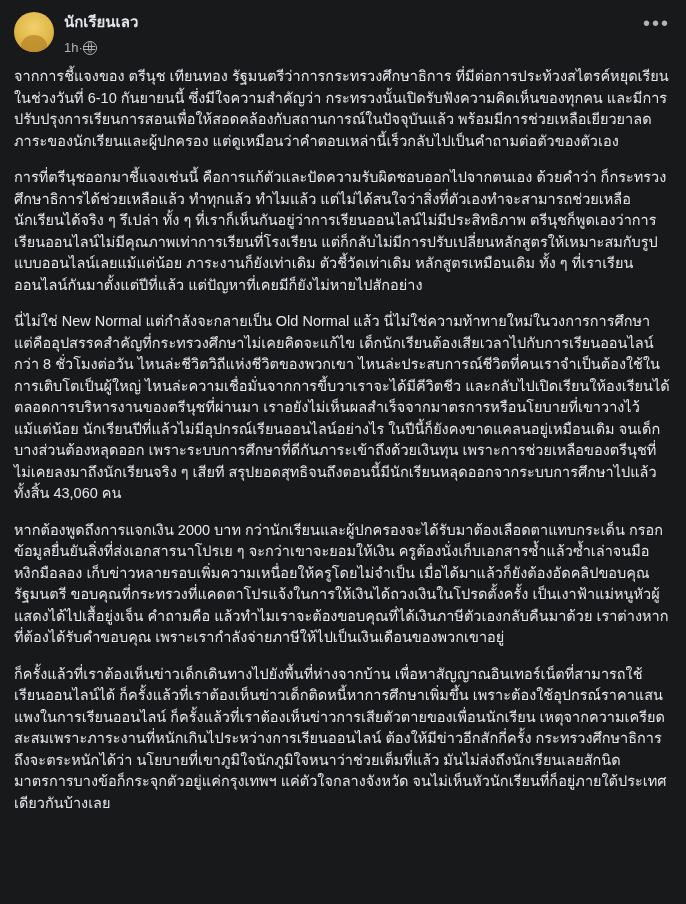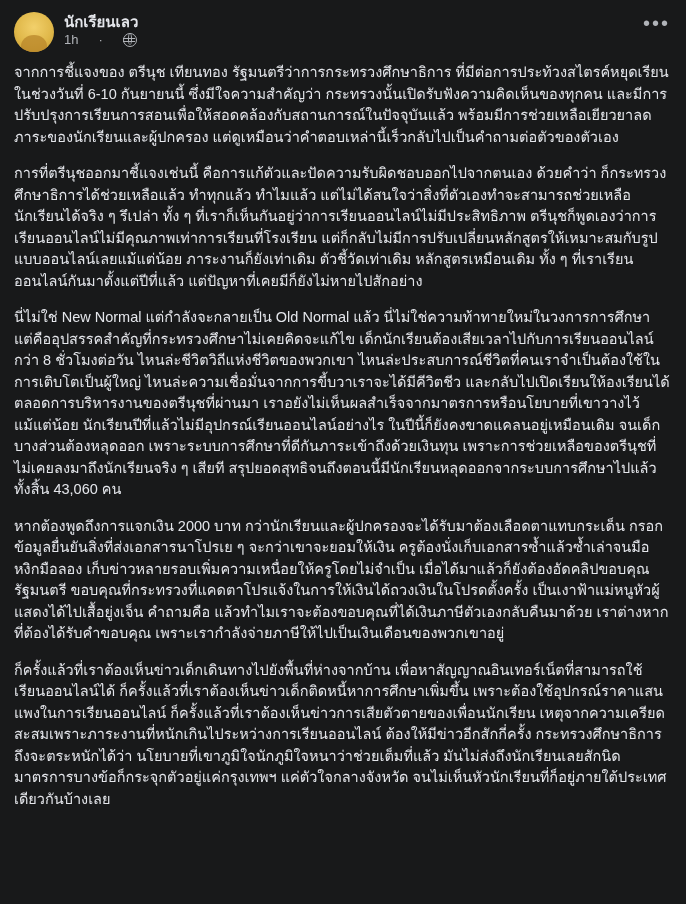--- a/index.html
+++ b/index.html
@@ -54,24 +54,24 @@
   .author {
     font-size: 15px;
     font-weight: bold;
     color: #e4e6eb;
     line-height: 18px;
   }
   .meta {
     font-size: 13px;
     color: #b0b3b8;
     line-height: 17px;
-    margin-top: 0;
+    margin-top: 8px;
     display: flex;
     align-items: center;
-    gap: 20px;
+    gap: 0;
   }
   .globe-icon {
     display: inline-block;
     width: 12px;
     height: 12px;
     border-radius: 50%;
     border: 1px solid #b0b3b8;
     position: relative;
   }
   .globe-icon::before {

